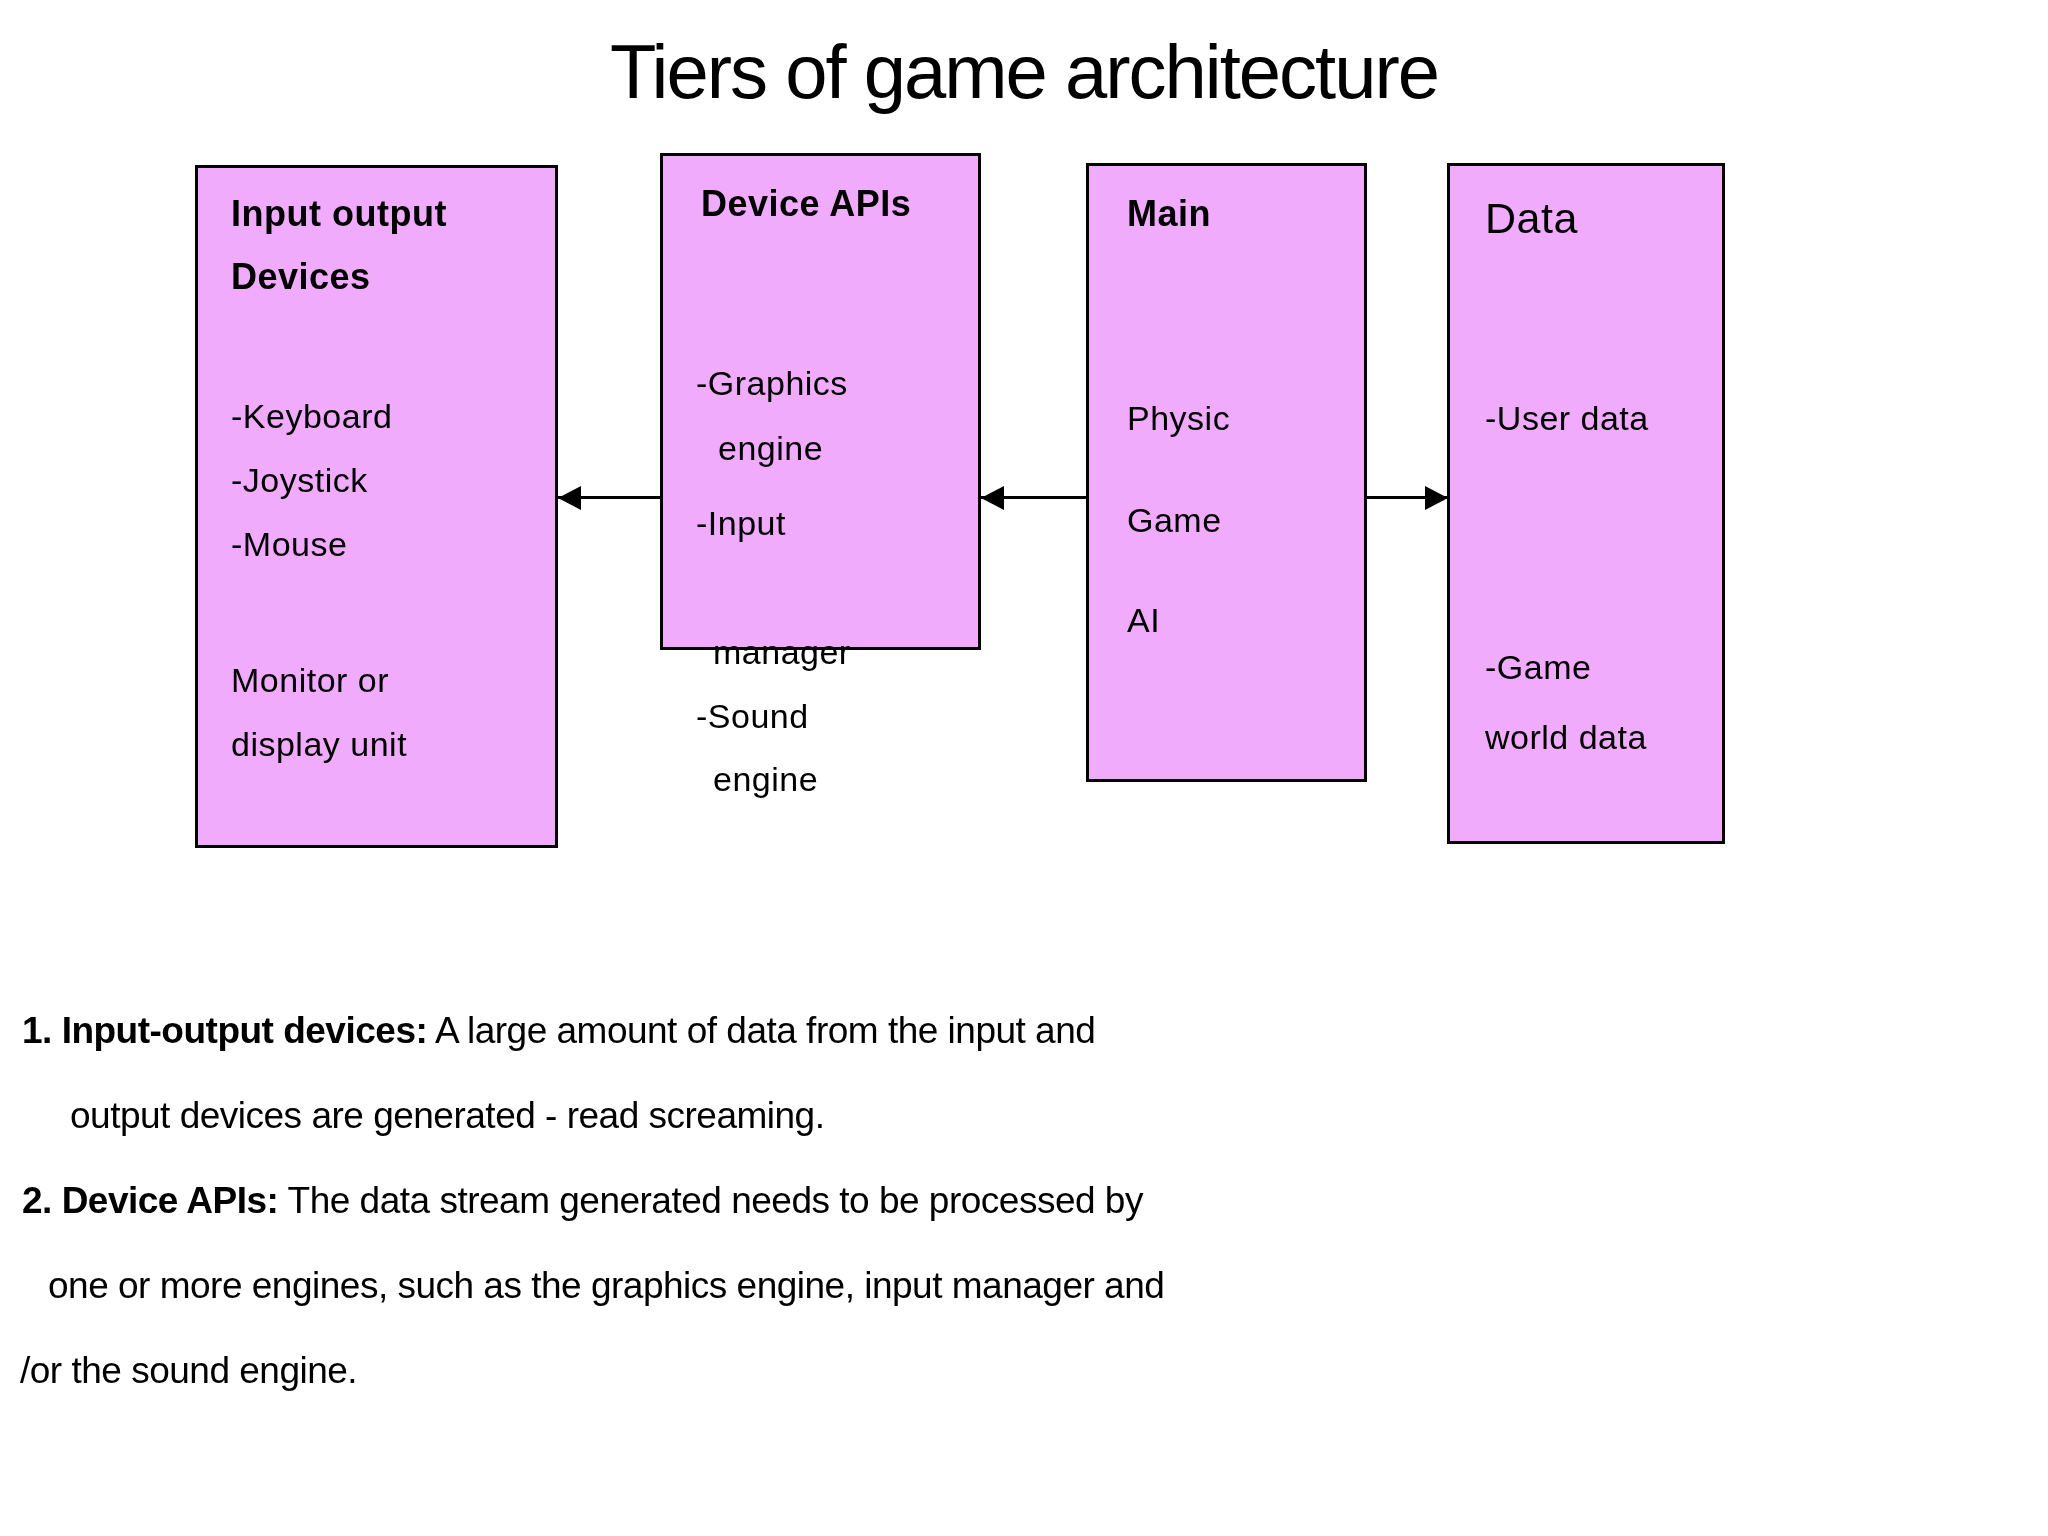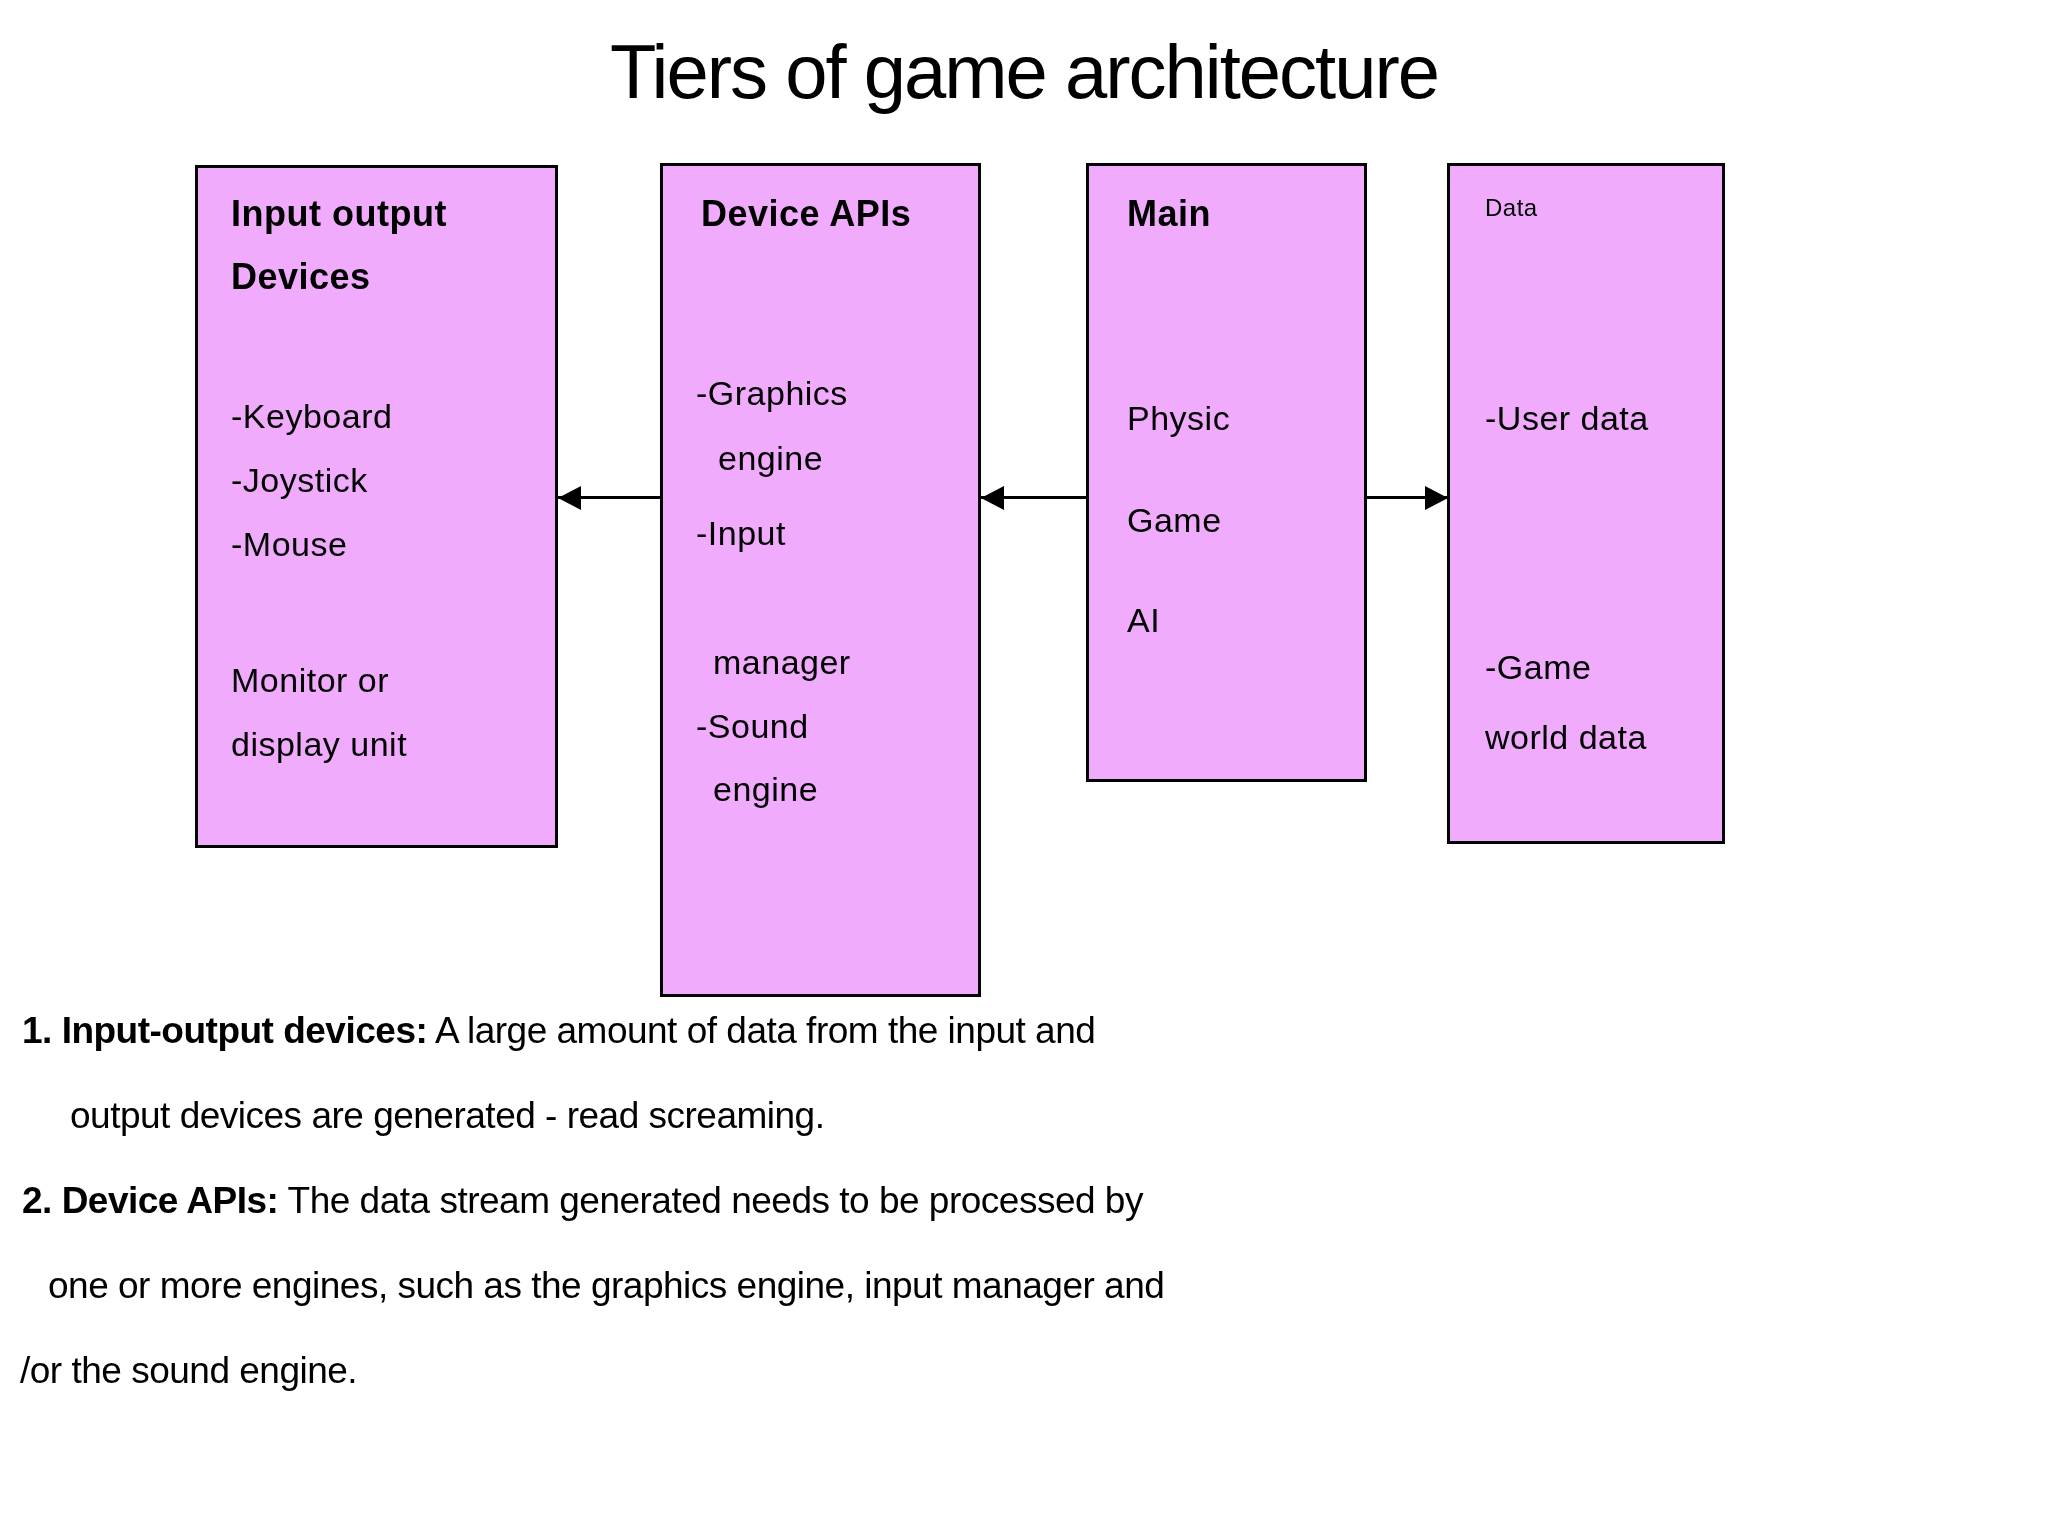--- a/index.html
+++ b/index.html
@@ -26,21 +26,21 @@
     background:#f0abfc;
     box-sizing:border-box;
   }
   .bh{
     position:absolute;
     font-weight:bold;
     font-size:36px;
     letter-spacing:0.5px;
     white-space:nowrap;
   }
-  .bh.regular{ font-weight:normal; font-size:24px;text-align:right; }
+  .bh.regular{ font-weight:normal; font-size:43px;text-align:right; }
   .bi{
     position:absolute;
     font-size:34px;
     letter-spacing:0.5px;
     white-space:nowrap;
   }
   .arrow{
     position:absolute;
     height:3px;
     background:#000;
@@ -78,21 +78,21 @@
 <div class="box" style="left:195px;top:165px;width:363px;height:683px">
   <div class="bh" style="left:33px;top:25px">Input output</div>
   <div class="bh" style="left:33px;top:88px">Devices</div>
   <div class="bi" style="left:33px;top:229px">-Keyboard</div>
   <div class="bi" style="left:33px;top:293px">-Joystick</div>
   <div class="bi" style="left:33px;top:357px">-Mouse</div>
   <div class="bi" style="left:33px;top:493px">Monitor or</div>
   <div class="bi" style="left:33px;top:557px">display unit</div>
 </div>
 
-<div class="box" style="left:660px;top:163px;width:321px;height:834px">
+<div class="box" style="left:660px;top:153px;width:321px;height:497px">
   <div class="bh" style="left:38px;top:27px">Device APIs</div>
   <div class="bi" style="left:33px;top:208px">-Graphics</div>
   <div class="bi" style="left:55px;top:273px">engine</div>
   <div class="bi" style="left:33px;top:348px">-Input</div>
   <div class="bi" style="left:50px;top:477px">manager</div>
   <div class="bi" style="left:33px;top:541px">-Sound</div>
   <div class="bi" style="left:50px;top:604px">engine</div>
 </div>
 
 <div class="box" style="left:1086px;top:163px;width:281px;height:619px">

